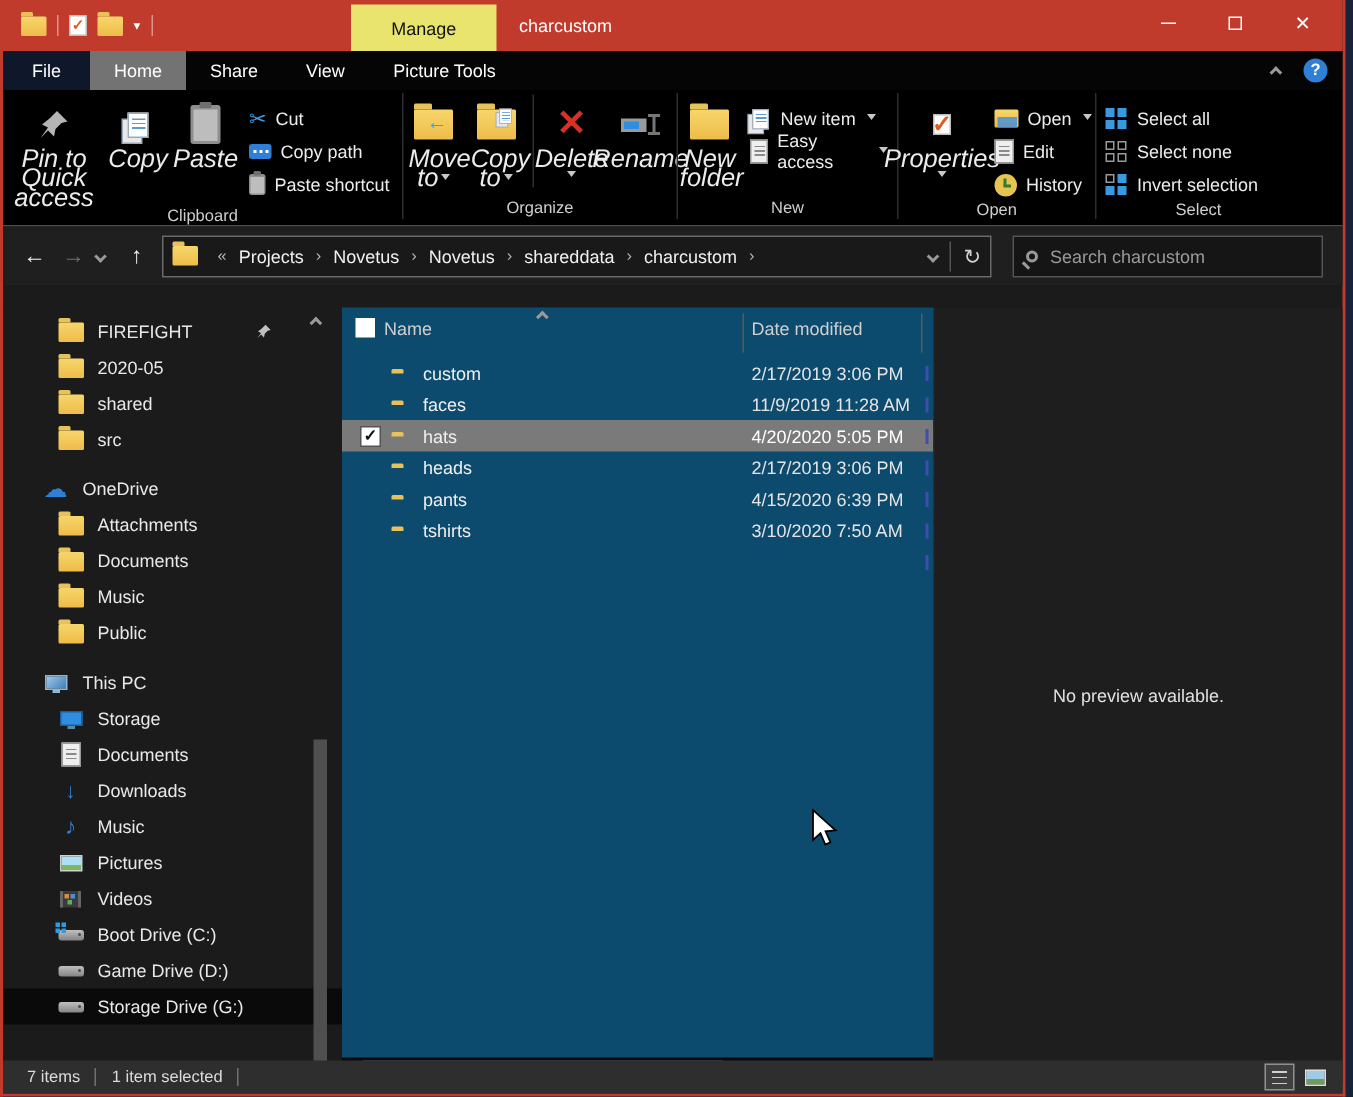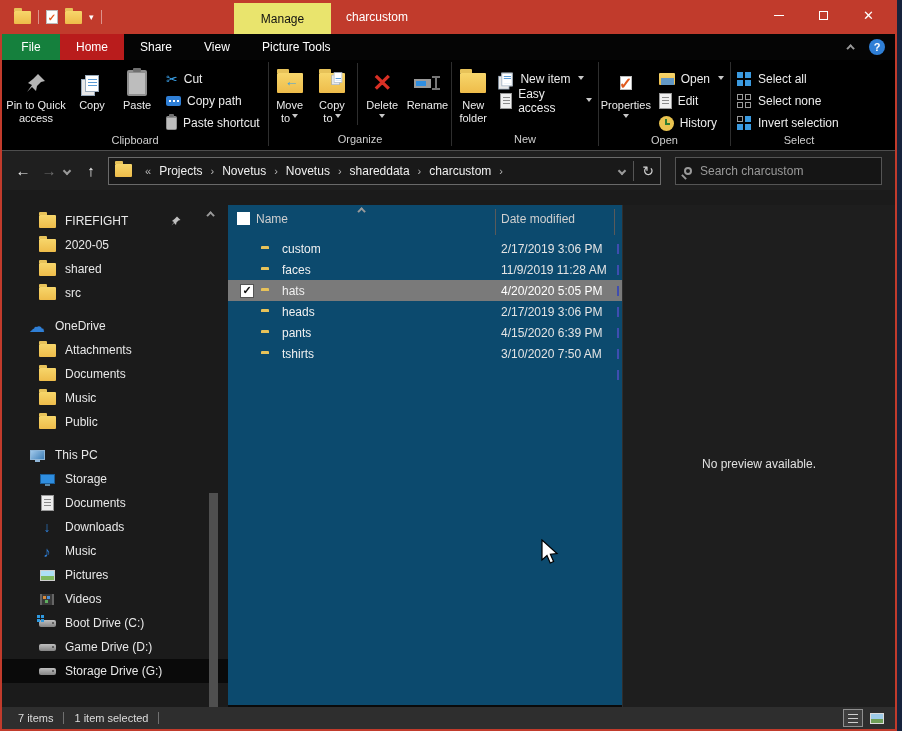--- a/index.html
+++ b/index.html
@@ -17,39 +17,39 @@
                 display:flex; align-items:center; justify-content:center; }
   .win-title { position:absolute; left:344px; top:0; height:34px; display:flex; align-items:center; color:#fff; }
   .win-controls { position:absolute; right:4px; top:0; height:30px; display:flex; }
   .wc { width:45px; height:30px; display:flex; align-items:center; justify-content:center; color:#fff; font-size:13px; }
   .wc .maxbox { width:9px; height:9px; border:1px solid #fff; display:block; }
   .wc .minbar { width:10px; height:1px; background:#fff; display:block; }
 
   
   .tabrow { position:absolute; left:0; top:34px; width:100%; height:26px; background:#050505; display:flex; align-items:stretch; }
   .tab { display:flex; align-items:center; justify-content:center; color:#fff; padding:0 16px; }
-  .tab-file { width:58px; background:#15803d; }
-  .tab-selected { background:#b91c1c; }
+  .tab-file { width:58px; background:#0f172a; }
+  .tab-selected { background:#737373; }
   .tab-picture { width:101px; }
   .ribbon-right { position:absolute; right:10px; top:34px; height:26px; display:flex; align-items:center; gap:14px; }
   .chev { width:6px; height:6px; border-left:2px solid #9a9a9a; border-top:2px solid #9a9a9a; display:inline-block; }
   .chev-up { transform:rotate(45deg) translateY(2px); }
   .chev-down { transform:rotate(225deg); }
   .help-circle { width:16px; height:16px; border-radius:50%; background:#2f7fd6; color:#fff; font-weight:bold;
                  display:flex; align-items:center; justify-content:center; font-size:11px; }
 
   
   .ribbon { position:absolute; left:0; top:60px; width:100%; height:91px; background:#000; border-bottom:1px solid #4d4d4d; display:flex; }
   .rgroup { display:flex; flex-direction:column; height:90px; }
   .rgroup-body { display:flex; flex:1; align-items:flex-start; padding-top:3px; }
   .rgroup-label { height:17px; text-align:center; color:#cfcfcf; font-size:11px; }
   .rgroup-sep { width:1px; height:84px; margin-top:2px; background:#2e2e2e; }
   .bigbtn { display:flex; flex-direction:column; align-items:center; padding-top:4px; color:#ececec; }
   .bigbtn .iconbox { height:32px; display:flex; align-items:center; justify-content:center; }
-  .bigbtn .lbl { font-size:11px; line-height:13px; text-align:center; }
+  .bigbtn .lbl { font-size:17px; line-height:13px; text-align:center;font-style:italic; }
   .dd { display:inline-block; border:3px solid transparent; border-top:4px solid #c8c8c8; margin-left:2px; vertical-align:1px; }
   .dd-below { border:3px solid transparent; border-top:4px solid #c8c8c8; margin-top:2px; }
   .smallstack { display:flex; flex-direction:column; padding-top:5px; }
   .smallbtn { height:22px; display:flex; align-items:center; gap:6px; color:#ececec; padding:0 6px; }
 
   
   .folder { width:17px; height:13px; border-radius:1px; background:linear-gradient(180deg,#f7d66b,#eebc4a); position:relative; }
   .folder::before { content:""; position:absolute; left:0; top:-3px; width:8px; height:3px; border-radius:1px 1px 0 0; background:#e7c259; }
   .folder-lg { width:26px; height:20px; }
   .folder-lg::before { width:12px; height:4px; top:-4px; }

